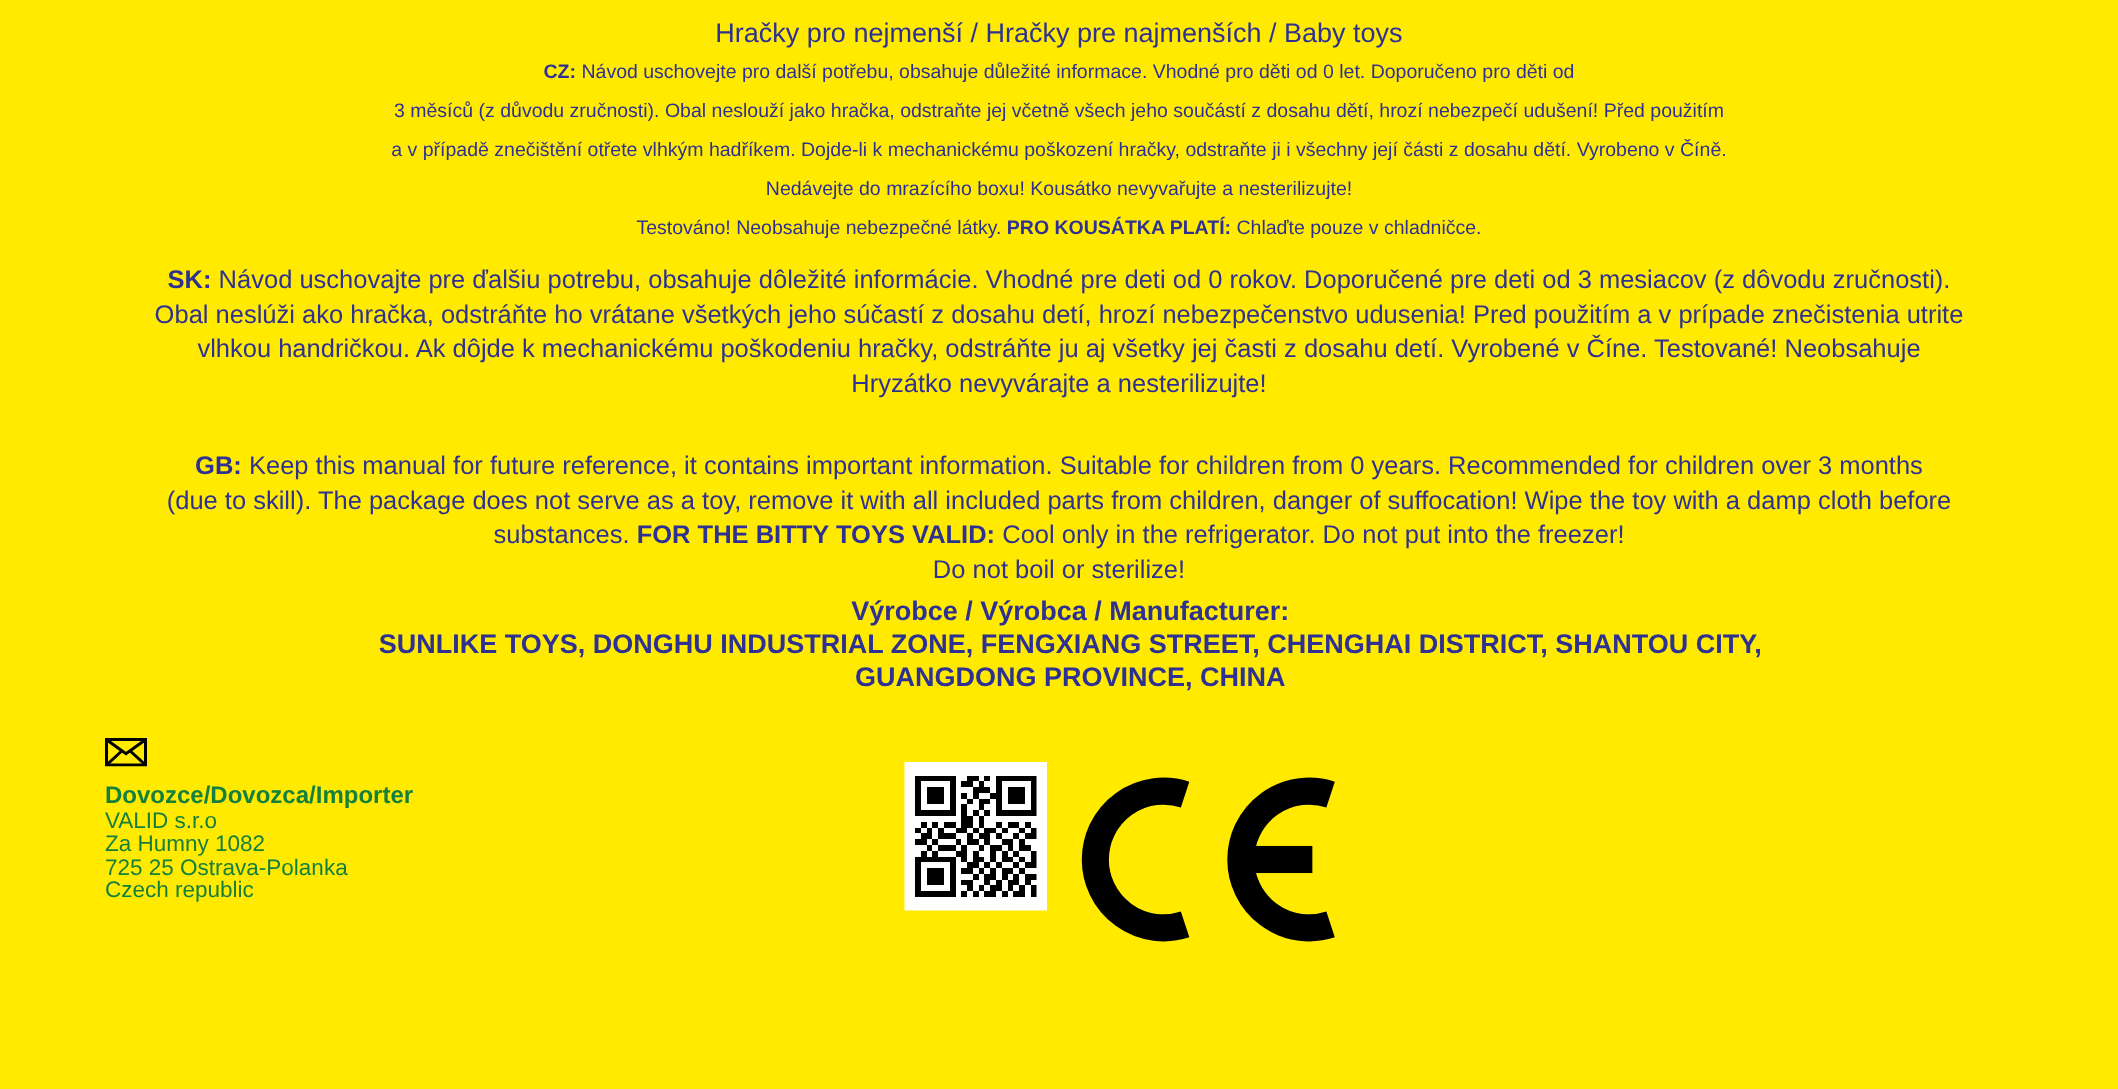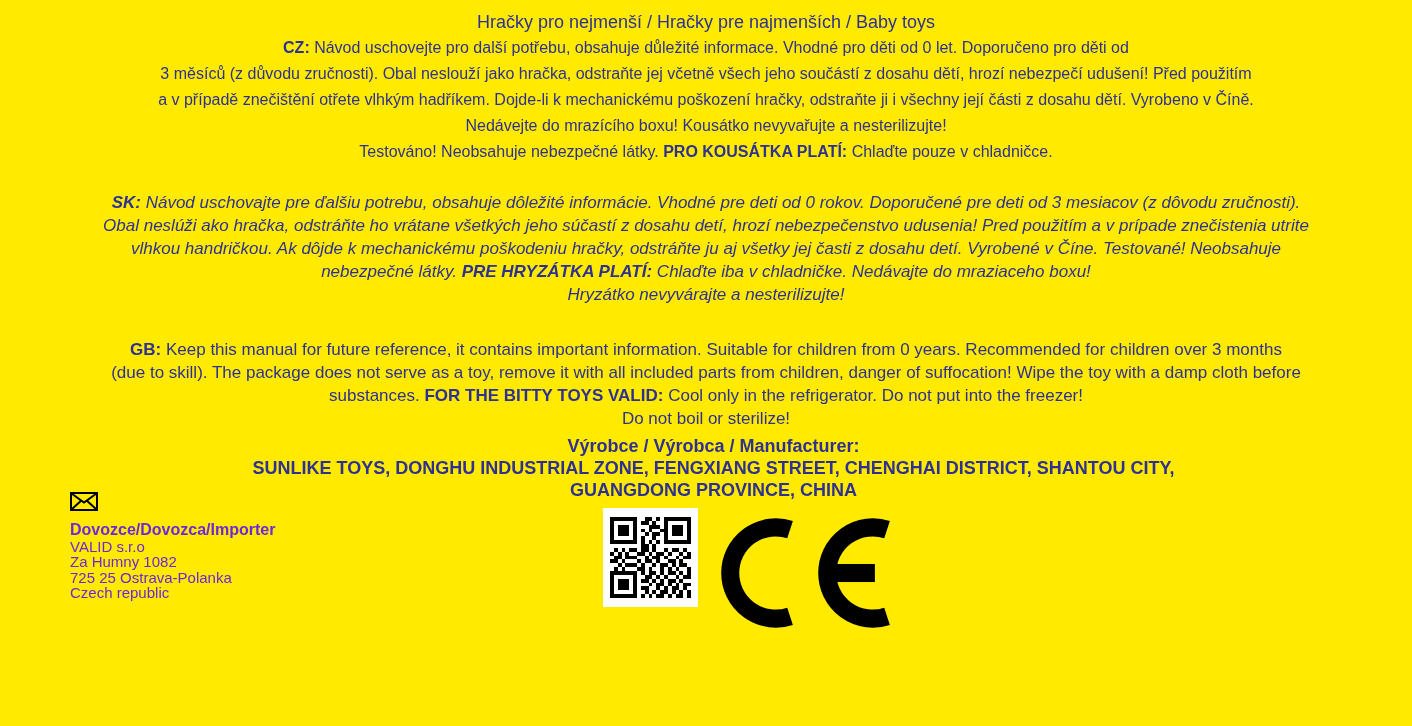--- a/index.html
+++ b/index.html
@@ -8,27 +8,27 @@
     width:1412px;height:726px;
     background:#FFEA00;
     color:#2E3192;
     font-family:"Liberation Sans", sans-serif;
     overflow:hidden;
   }
   .col{position:absolute;left:0;right:0;top:9px;text-align:center;}
   .ln{white-space:nowrap;text-align:center;}
   .b{font-weight:bold;}
   .title{font-size:18px;line-height:26px;font-weight:normal;}
-  .block-cz{font-size:16px;line-height:26px;}
-  .block-sk{font-size:17px;line-height:23px;margin-top:26px;font-style:italic;}
+  .block-cz{font-size:13px;line-height:26px;}
+  .block-sk{font-size:17px;line-height:23px;margin-top:10px;}
   .block-gb{font-size:17px;line-height:23px;margin-top:32px;}
   .block-mfg{font-size:18px;line-height:22px;margin-top:5px;font-weight:bold;margin-left:15px;}
   .importer{
     position:absolute;left:70px;top:492px;
-    color:#6d28d9;text-align:left;font-size:15px;line-height:15.5px;
+    color:#15803d;text-align:left;font-size:15px;line-height:15.5px;
   }
   .importer .env{display:block;margin:0 0 7px 0;}
   .importer .head{font-weight:bold;font-size:16px;line-height:18px;}
   .qr{
     position:absolute;left:603px;top:508px;width:95px;height:99px;
     background:#fff;display:flex;align-items:center;justify-content:center;
   }
   .qr svg{width:81px;height:81px;}
   .ce{position:absolute;left:719px;top:516px;width:212px;height:114px;}
   .ce svg{position:absolute;top:0;width:114px;height:114px;}
@@ -46,21 +46,20 @@
         <div class="ln"><span class="b">CZ:</span><span> Návod uschovejte pro další potřebu, obsahuje důležité informace. Vhodné pro děti od 0 let. Doporučeno pro děti od</span></div>
         <div class="ln"><span>3 měsíců (z důvodu zručnosti). Obal neslouží jako hračka, odstraňte jej včetně všech jeho součástí z dosahu dětí, hrozí nebezpečí udušení! Před použitím</span></div>
         <div class="ln"><span>a v případě znečištění otřete vlhkým hadříkem. Dojde-li k mechanickému poškození hračky, odstraňte ji i všechny její části z dosahu dětí. Vyrobeno v Číně.</span></div>
         <div class="ln"><span>Nedávejte do mrazícího boxu! Kousátko nevyvařujte a nesterilizujte!</span></div>
         <div class="ln"><span>Testováno! Neobsahuje nebezpečné látky. </span><span class="b">PRO KOUSÁTKA PLATÍ:</span><span> Chlaďte pouze v chladničce.</span></div>
       </div>
     <div class="block-sk">
         <div class="ln"><span class="b">SK:</span><span> Návod uschovajte pre ďalšiu potrebu, obsahuje dôležité informácie. Vhodné pre deti od 0 rokov. Doporučené pre deti od 3 mesiacov (z dôvodu zručnosti).</span></div>
         <div class="ln"><span>Obal neslúži ako hračka, odstráňte ho vrátane všetkých jeho súčastí z dosahu detí, hrozí nebezpečenstvo udusenia! Pred použitím a v prípade znečistenia utrite</span></div>
         <div class="ln"><span>vlhkou handričkou. Ak dôjde k mechanickému poškodeniu hračky, odstráňte ju aj všetky jej časti z dosahu detí. Vyrobené v Číne. Testované! Neobsahuje</span></div>
-        <div class="ln"><span>nebezpečné látky. </span><span class="b">PRE HRYZÁTKA PLATÍ:</span><span> Chlaďte iba v chladničke. Nedávajte do mraziaceho boxu!</span></div>
         <div class="ln"><span>Hryzátko nevyvárajte a nesterilizujte!</span></div>
       </div>
     <div class="block-gb">
         <div class="ln"><span class="b">GB:</span><span> Keep this manual for future reference, it contains important information. Suitable for children from 0 years. Recommended for children over 3 months</span></div>
         <div class="ln"><span>(due to skill). The package does not serve as a toy, remove it with all included parts from children, danger of suffocation! Wipe the toy with a damp cloth before</span></div>
         <div class="ln"><span>substances. </span><span class="b">FOR THE BITTY TOYS VALID:</span><span> Cool only in the refrigerator. Do not put into the freezer!</span></div>
         <div class="ln"><span>Do not boil or sterilize!</span></div>
       </div>
     <div class="block-mfg">
         <div class="ln"><span class="b">Výrobce / Výrobca / Manufacturer:</span></div>

